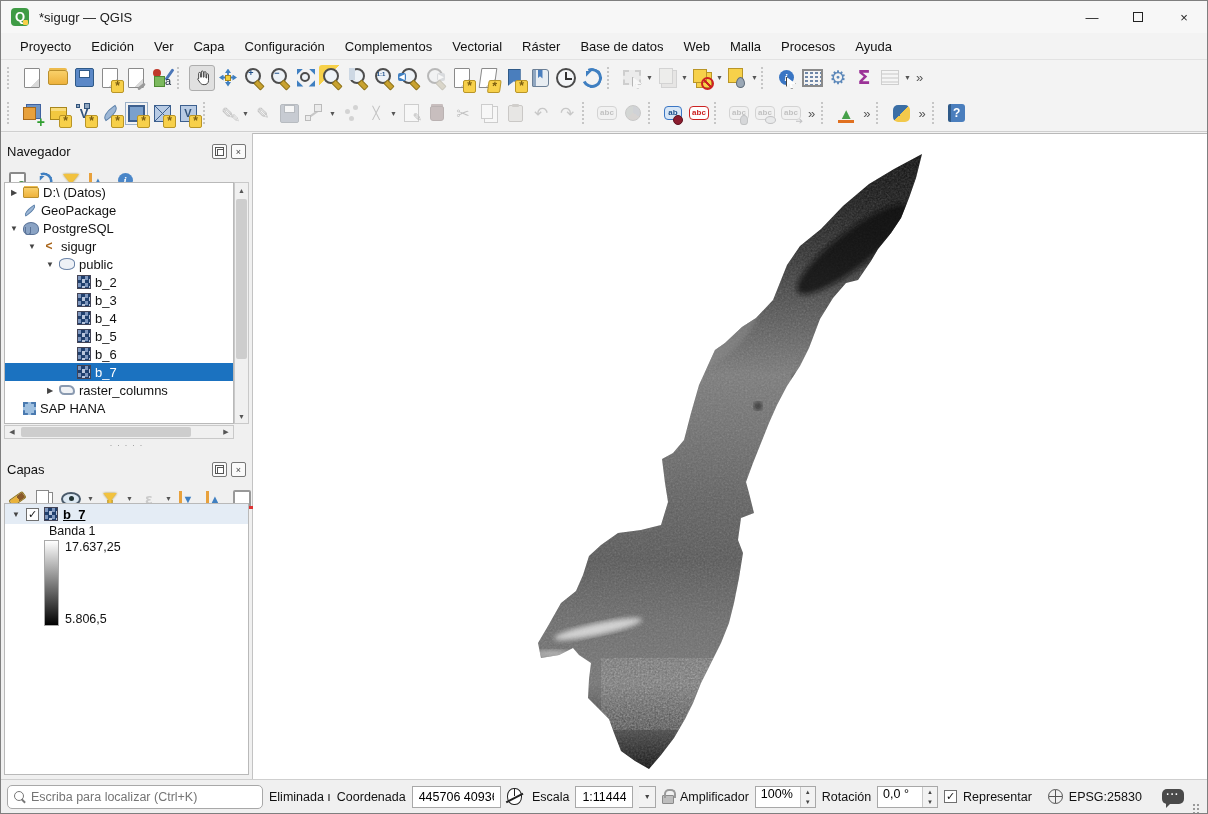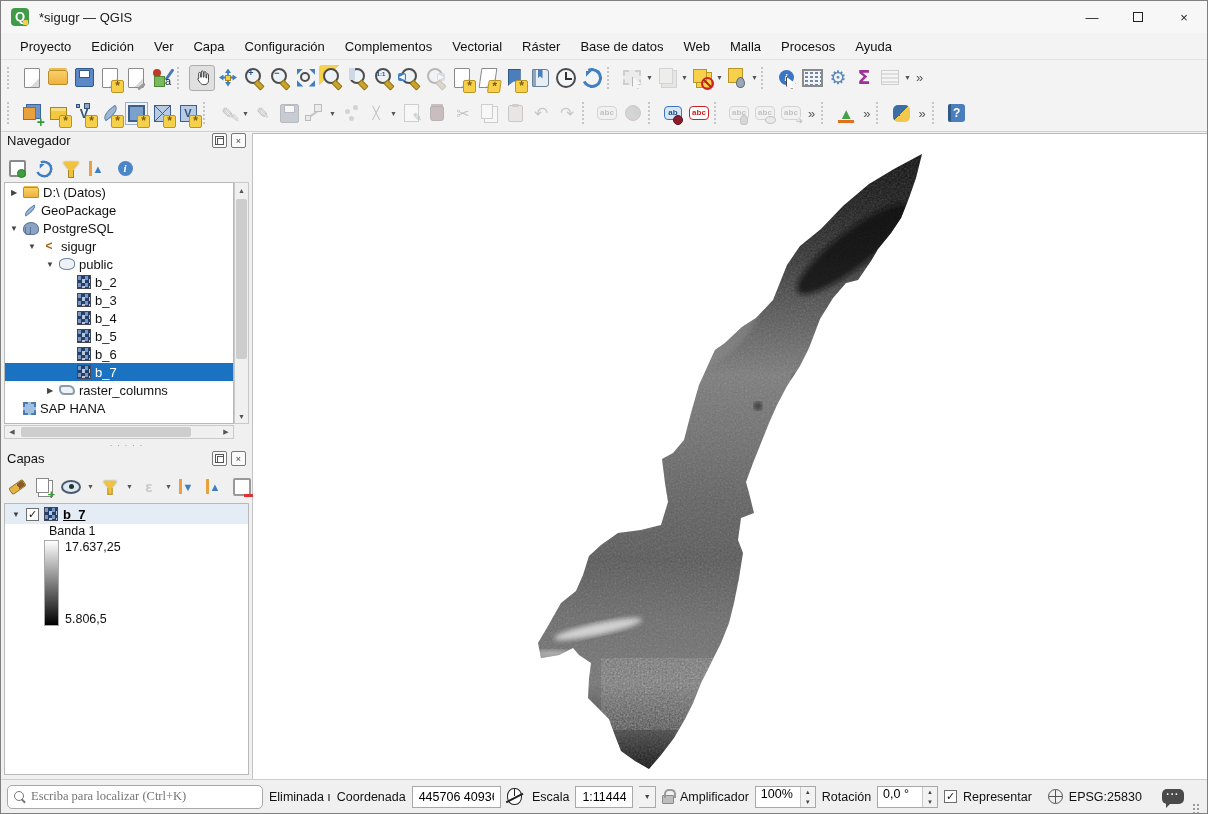--- a/index.html
+++ b/index.html
@@ -119,21 +119,21 @@
   .i-delta::before { content:"▲"; font-size:15px; color:#45a049; line-height:1; }
   .i-delta::after { content:""; position:absolute; bottom:3px; width:16px; height:3px; background:#e07020; }
   .i-python::before { content:""; width:17px; height:17px; border-radius:5px; background:linear-gradient(135deg,#3a6ea5 50%,#f2c94c 50%); }
   .i-help::before { content:"?"; width:17px; height:18px; background:linear-gradient(90deg,#2f5a88 3px,#4a7ebd 3px); border-radius:2px 3px 3px 2px; color:#fff; font:bold 12px/18px "Liberation Sans",sans-serif; text-align:center; }
 
   
   .main { position:absolute; top:132px; left:0; right:0; bottom:34px; display:flex; }
   .dock { width:252px; background:#f0f0f0; border-right:1px solid #c3c3c3; position:relative; flex:0 0 auto; }
   .canvas { flex:1; background:#fff; border-top:1px solid #b9b9b9; position:relative; overflow:hidden; }
 
-  .panel-header { height:22px; display:flex; align-items:flex-start; padding:0 6px; font-size:13px; color:#111; }
+  .panel-header { height:22px; display:flex; align-items:flex-end; padding:8px 6px; font-size:13px; color:#111;margin-top:12px; }
   .panel-header .ttl { flex:1; }
   .ph-btn { width:15px; height:15px; border:1px solid #777; border-radius:2px; margin-left:4px; display:flex; align-items:center; justify-content:center; font-size:9px; color:#444; background:#fafafa; position:relative; }
   .ph-float::before { content:""; width:7px; height:7px; border:1px solid #555; background:#fff; position:absolute; top:2px; left:2px; }
   .ph-float::after { content:""; width:5px; height:5px; border:1px solid #555; background:#fff; position:absolute; bottom:2px; right:2px; }
 
   .panel-toolbar { height:27px; display:flex; align-items:center; padding:0 4px; gap:3px; }
   .pic { position:relative; width:24px; height:24px; display:flex; align-items:center; justify-content:center; flex:0 0 auto; }
 
   .i-addsel::before { content:""; width:13px; height:13px; border:2px solid #8a8a8a; background:#fdfdfd; border-radius:2px; }
   .i-addsel::after { content:""; width:7px; height:7px; border-radius:50%; background:#3f9e3f; border:1px solid #2e7d2e; position:absolute; right:3px; bottom:3px; }
@@ -192,21 +192,21 @@
   .cb { width:13px; height:13px; background:#fff; border:1px solid #707070; font:bold 11px/11px "DejaVu Sans",sans-serif; text-align:center; color:#111; flex:0 0 auto; }
   .layer-name { font-weight:bold; text-decoration:underline; }
   .band-label { padding-left:44px; height:16px; font-size:12.5px; color:#111; }
   .legend-wrap { display:flex; padding-left:39px; gap:6px; }
   .gradbar { width:15px; height:86px; background:linear-gradient(#ffffff,#000000); border:1px solid #aaa; flex:0 0 auto; }
   .grad-labels { display:flex; flex-direction:column; justify-content:space-between; font-size:12.5px; color:#111; padding:0 0 0 0; }
 
   
   .statusbar { position:absolute; left:0; right:0; bottom:0; height:34px; background:#f0f0f0; border-top:1px solid #cfcfcf; display:flex; align-items:center; padding:0 6px; gap:6px; font-size:12.5px; color:#111; }
   .search-box { width:256px; height:24px; background:#fff; border:1px solid #a8a8a8; border-radius:5px; display:flex; align-items:center; padding:0 6px; gap:5px; flex:0 0 auto; }
-  .search-box input { border:none; outline:none; font-size:12.5px; color:#333; width:100%; font-family:Liberation Serif, serif; background:transparent; }
+  .search-box input { border:none; outline:none; font-size:12.5px; color:#333; width:100%; font-family:Liberation Sans, sans-serif; background:transparent; }
   .s-mag { width:12px; height:12px; position:relative; flex:0 0 auto; }
   .s-mag::before { content:""; position:absolute; width:8px; height:8px; border:1.5px solid #777; border-radius:50%; top:0; left:0; }
   .s-mag::after { content:""; position:absolute; width:5px; height:1.5px; background:#777; bottom:1px; right:0; transform:rotate(45deg); }
   .sb-box { height:22px; background:#fff; border:1px solid #a8a8a8; display:flex; align-items:center; justify-content:center; padding:0 6px; font-size:12.5px; }
   .sb-box input { border:none; outline:none; width:100%; font-size:12.5px; font-family:"Liberation Sans",sans-serif; text-align:center; }
   .spin { display:flex; align-items:flex-start; height:22px; background:#fff; border:1px solid #a8a8a8; }
   .spin input { border:none; outline:none; width:44px; padding-left:5px; font-size:12.5px; font-family:"Liberation Sans",sans-serif; }
   .spin .btns { display:flex; flex-direction:column; border-left:1px solid #c9c9c9; }
   .spin .btns span { font-size:6px; line-height:10px; padding:0 4px; color:#444; background:#f2f2f2; }
   .combo-btn { width:18px; height:22px; border:1px solid #a8a8a8; border-left:none; background:#f2f2f2; display:flex; align-items:center; justify-content:center; font-size:7px; color:#444; }

